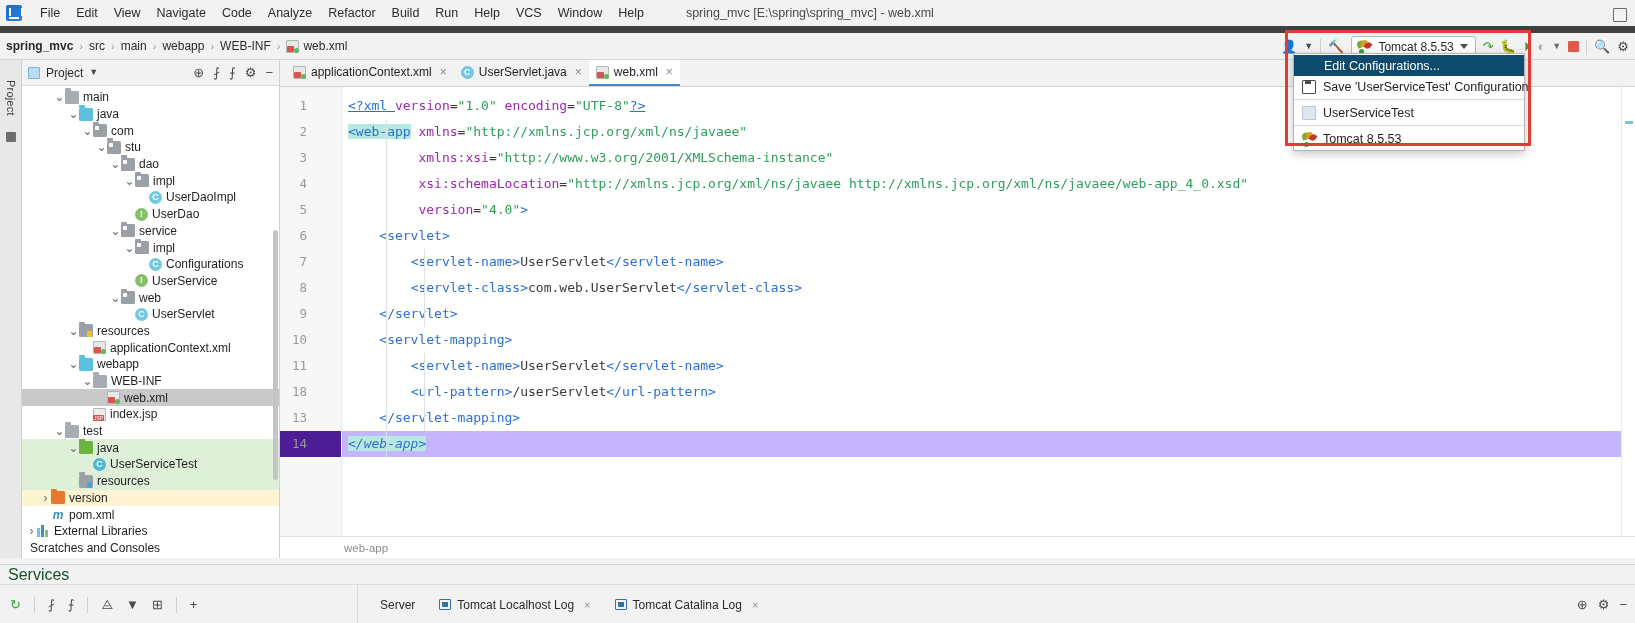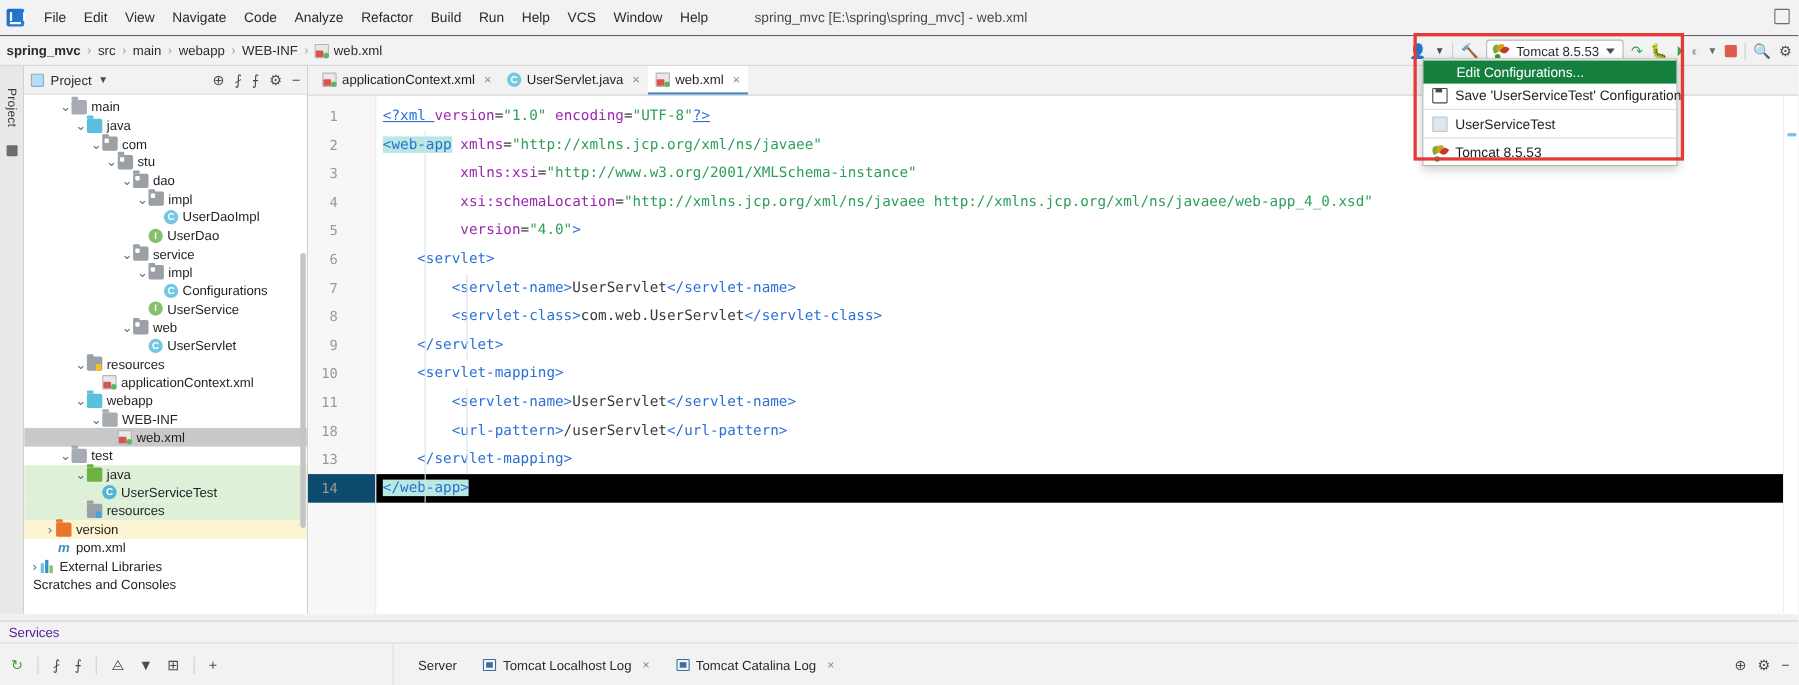--- a/index.html
+++ b/index.html
@@ -10,21 +10,21 @@
     background: #f2f2f2;
     color: #2b2b2b;
     overflow: hidden;
   }
   .app { position: relative; width: 1635px; height: 623px; }
 
   
   .menubar {
     display: flex; align-items: center;
     height: 33px; background: #f2f2f2;
-    border-bottom: 1px solid #404040;
+    border-bottom: 7px solid #404040;
     padding-left: 6px;
   }
   .ij-logo {
     width: 16px; height: 16px; margin-right: 10px;
     background: linear-gradient(135deg,#1b6ac9 0%,#2d7fdd 100%);
     border-radius: 2px; position: relative;
   }
   .ij-logo::after {
     content:""; position:absolute; left:3px; top:3px;
     width:10px; height:8px; border-left:2px solid #fff; border-right:2px solid #fff;
@@ -95,21 +95,21 @@
   .dropdown {
     position:absolute; z-index:55;
     background:#fff; border:1px solid #b4b4b4;
     box-shadow:0 3px 9px rgba(0,0,0,.22);
     padding:1px 0; font-size:12.5px;
   }
   .dd-item {
     display:flex; align-items:center; gap:7px;
     height:21px; padding:0 12px 0 8px; white-space:nowrap; color:#1f1f1f;
   }
-  .dd-item.sel { background:#15803d; color:#fff; }
+  .dd-item.sel { background:#0c4a6e; color:#fff; }
   .dd-item.indent { padding-left:30px; }
   .dd-sep { height:1px; background:#dcdcdc; margin:2px 0; }
   .dd-ico { width:14px; height:14px; flex:0 0 auto; position:relative; }
   .save-ico {
     border:1.5px solid #4a4a4a; border-radius:1px; background:#fff;
   }
   .save-ico::after{content:"";position:absolute;left:2px;top:-1px;width:6px;height:4px;background:#4a4a4a;}
   .blank-ico { background:#dfe6ee; border:1px solid #b9c6d4; border-radius:1px; }
 
   
@@ -225,28 +225,28 @@
   .javaf { width:13px;height:13px;border-radius:50%;background:#73c7e3;color:#fff;
            font-size:9px;line-height:13px;text-align:center;font-weight:bold; }
 
   .code-wrap { flex:1; display:flex; position:relative; overflow:hidden; }
   .gutter {
     width:62px; background:#f7f7f7; border-right:1px solid #ececec;
     font-family:"DejaVu Sans Mono", monospace; font-size:12.5px; color:#999;
     padding-top:6px; position:relative; flex:0 0 auto;
   }
   .gline { height:26px; line-height:26px; text-align:right; padding-right:34px; position:relative; }
-  .gline.cur { background:#0c4a6e; }
+  .gline.cur { background:#4c1d95; }
 
   .codearea {
     flex:1; font-family:"DejaVu Sans Mono", monospace; font-size:13px;
     padding-top:6px; position:relative; white-space:pre; overflow:hidden;
   }
   .cline { height:26px; line-height:26px; padding-left:6px; position:relative; }
-  .cline.cur { background:#000000; }
+  .cline.cur { background:#c4b5fd;font-style:italic; }
   .indent-guide {
     position:absolute; left:0; top:0; bottom:0; width:1px; background:#d7e3e8;
   }
   .k-tag   { color:#2b6fd4; }
   .k-attr  { color:#9c27b0; }
   .k-str   { color:#2e9e5b; }
   .k-text  { color:#3a3a3a; }
   .k-proc  { color:#2b6fd4;text-decoration:underline; }
   .hl-tag  { background:#b7e8e2; }
 
@@ -263,21 +263,21 @@
   }
   .ed-rail .mark { position:absolute; right:2px; width:8px; height:3px; }
 
   
   .services {
     position:absolute; left:0; bottom:0; width:1635px; height:59px;
     background:#f2f2f2; border-top:1px solid #d0d0d0;
   }
   .svc-title {
     height:19px; display:flex; align-items:center; padding-left:8px;
-    font-size:12px; color:#4c1d95;
+    font-size:16px; color:#14532d;
   }
   .svc-body { display:flex; height:40px; border-top:1px solid #dcdcdc; }
   .svc-tools {
     width:358px; display:flex; align-items:center; gap:13px; padding-left:10px;
     border-right:1px solid #dcdcdc;
   }
   .svc-tabs { display:flex; align-items:center; gap:0; padding-left:10px; }
   .svc-tab {
     display:flex; align-items:center; gap:6px; padding:0 12px;
     font-size:12px; color:#2b2b2b; height:40px; white-space:nowrap;
@@ -486,20 +486,25 @@
             <span class="ic folder gray"></span>
             <span class="tlabel">WEB-INF</span>
           </div>
           <div class="trow sel" style="padding-left: 74px;">
             <span class="arrow"></span>
             <span class="xmlf">
               <span class="gdot"></span>
             </span>
             <span class="tlabel">web.xml</span>
           </div>
+          <div class="trow" style="padding-left: 60px;">
+            <span class="arrow"></span>
+            <span class="jspf"></span>
+            <span class="tlabel">index.jsp</span>
+          </div>
           <div class="trow" style="padding-left: 32px;">
             <span class="arrow" style="font-size: 12px; line-height: 8px;">⌄</span>
             <span class="ic folder gray"></span>
             <span class="tlabel">test</span>
           </div>
           <div class="trow green" style="padding-left: 46px;">
             <span class="arrow" style="font-size: 12px; line-height: 8px;">⌄</span>
             <span class="ic folder green"></span>
             <span class="tlabel">java</span>
           </div>
@@ -578,20 +583,21 @@
             <div class="gline">18</div>
             <div class="gline">13</div>
             <div class="gline cur">14</div>
           </div>
         <div class="codearea" id="codearea"><div class="cline"><span class="k-proc">&lt;?xml </span><span class="k-attr">version</span><span class="k-text">=</span><span class="k-str">"1.0"</span><span class="k-text"> </span><span class="k-attr">encoding</span><span class="k-text">=</span><span class="k-str">"UTF-8"</span><span class="k-proc">?&gt;</span></div><div class="cline"><span class="k-tag hl-tag">&lt;web-app</span><span class="k-text"> </span><span class="k-attr">xmlns</span><span class="k-text">=</span><span class="k-str">"http://xmlns.jcp.org/xml/ns/javaee"</span></div><div class="cline"><span class="k-text">         </span><span class="k-attr">xmlns:xsi</span><span class="k-text">=</span><span class="k-str">"http://www.w3.org/2001/XMLSchema-instance"</span></div><div class="cline"><span class="k-text">         </span><span class="k-attr">xsi:schemaLocation</span><span class="k-text">=</span><span class="k-str">"http://xmlns.jcp.org/xml/ns/javaee http://xmlns.jcp.org/xml/ns/javaee/web-app_4_0.xsd"</span></div><div class="cline"><span class="k-text">         </span><span class="k-attr">version</span><span class="k-text">=</span><span class="k-str">"4.0"</span><span class="k-tag">&gt;</span></div><div class="cline"><span class="k-text">    </span><span class="k-tag">&lt;servlet&gt;</span></div><div class="cline"><span class="k-text">        </span><span class="k-tag">&lt;servlet-name&gt;</span><span class="k-text">UserServlet</span><span class="k-tag">&lt;/servlet-name&gt;</span></div><div class="cline"><span class="k-text">        </span><span class="k-tag">&lt;servlet-class&gt;</span><span class="k-text">com.web.UserServlet</span><span class="k-tag">&lt;/servlet-class&gt;</span></div><div class="cline"><span class="k-text">    </span><span class="k-tag">&lt;/servlet&gt;</span></div><div class="cline"><span class="k-text">    </span><span class="k-tag">&lt;servlet-mapping&gt;</span></div><div class="cline"><span class="k-text">        </span><span class="k-tag">&lt;servlet-name&gt;</span><span class="k-text">UserServlet</span><span class="k-tag">&lt;/servlet-name&gt;</span></div><div class="cline"><span class="k-text">        </span><span class="k-tag">&lt;url-pattern&gt;</span><span class="k-text">/userServlet</span><span class="k-tag">&lt;/url-pattern&gt;</span></div><div class="cline"><span class="k-text">    </span><span class="k-tag">&lt;/servlet-mapping&gt;</span></div><div class="cline cur"><span class="k-tag hl-tag">&lt;/web-app&gt;</span></div><div class="indent-guide" style="left: 44px; top: 32px; height: 338px;"></div><div class="indent-guide" style="left: 82px; top: 162px; height: 78px;"></div><div class="indent-guide" style="left: 82px; top: 266px; height: 78px;"></div></div>
         <div class="ed-rail">
           <div class="mark" style="top:34px;background:#73c7e3;"></div>
         </div>
       </div>
 
+      <div class="breadcrumb-bottom">web-app</div>
     </div>
   </div>
 
   <div class="services">
     <div class="svc-title">Services</div>
     <div class="svc-body">
       <div class="svc-tools">
         <span class="gl green">↻</span>
         <div class="tb-sep"></div>
         <span class="gl">⨏</span>

